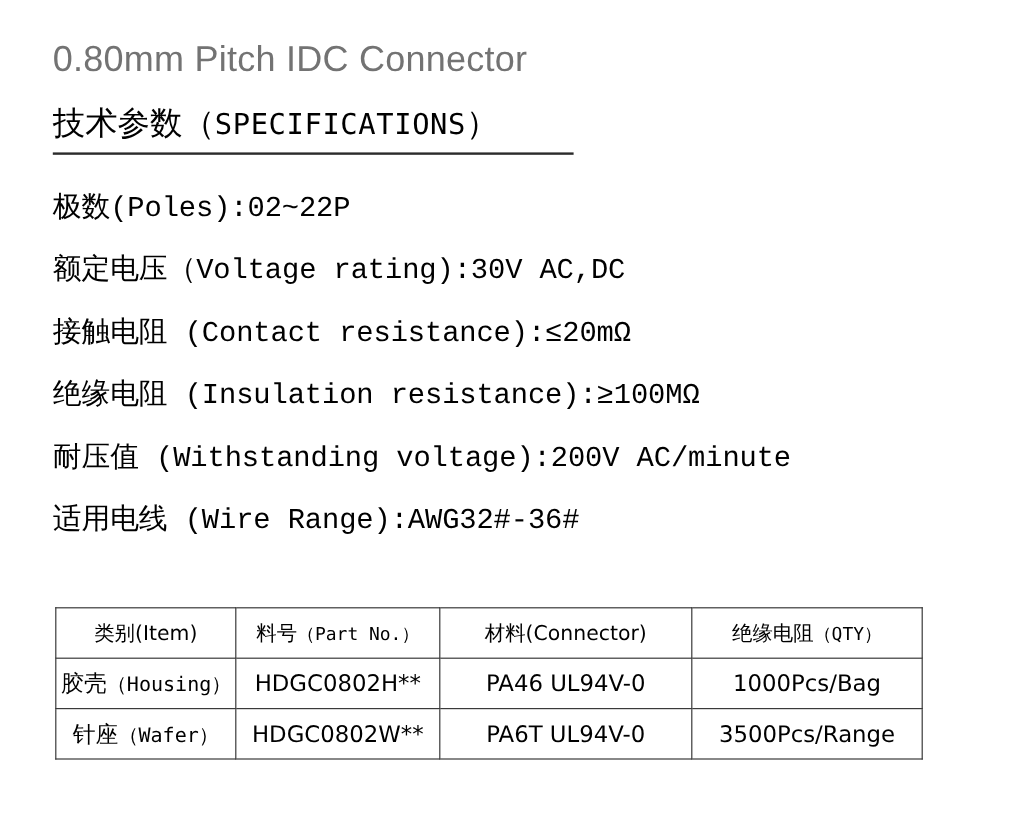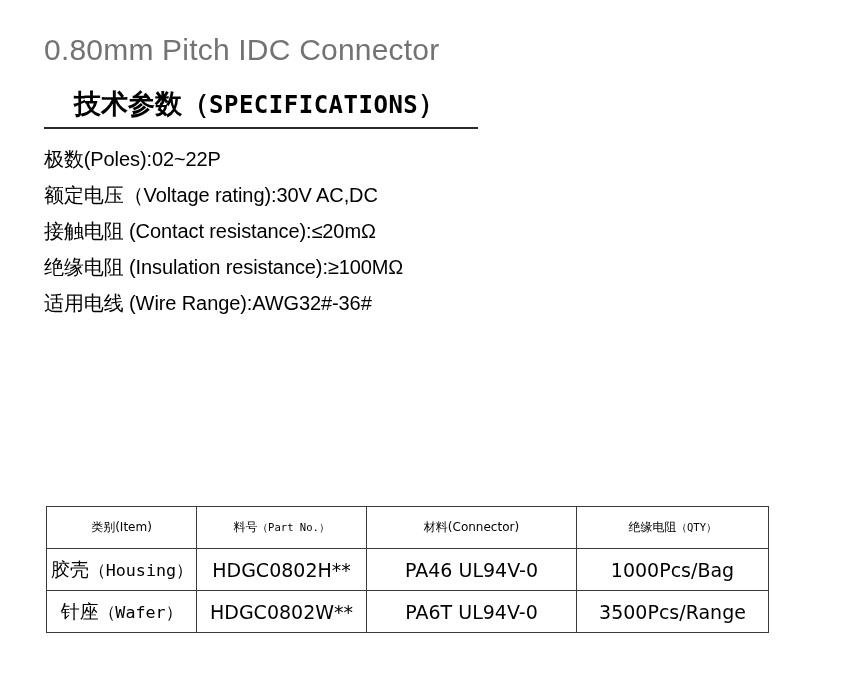--- a/index.html
+++ b/index.html
@@ -34,25 +34,24 @@
     color: #737373;
     white-space: nowrap;
   }
 
   
   .spec-heading {
     position: absolute;
     left: 44px;
     top: 88px;
     font-size: 27px;
-    font-weight: 700;
+    font-weight: 400;
     line-height: 1.15;
     white-space: nowrap;
     font-family: "DejaVu Sans", "Liberation Sans", sans-serif;
-    margin-left: 30px;
   }
   .spec-heading .cn {
     font-family: "DejaVu Sans", sans-serif;
     letter-spacing: 0px;
   }
   .spec-heading .en {
     font-family: "DejaVu Sans Mono", "Liberation Mono", monospace;
     font-size: 24px;
     letter-spacing: 0.5px;
   }
@@ -68,24 +67,25 @@
   
   .spec-list {
     position: absolute;
     left: 44px;
     top: 141px;
     width: 700px;
   }
   .spec-line {
     height: 36px;
     line-height: 36px;
-    font-size: 20px;
+    font-size: 24px;
     white-space: nowrap;
-    font-family: Liberation Sans, sans-serif;
+    font-family: Liberation Mono, monospace;
     letter-spacing: -0.1px;
+    margin-top: 16px;
   }
 
   
   .spec-table {
     position: absolute;
     left: 46px;
     top: 506px;
     width: 722px;
     border-collapse: collapse;
     table-layout: fixed;
@@ -97,21 +97,21 @@
     vertical-align: middle;
     padding: 0 4px;
     white-space: nowrap;
   }
   .spec-table col.c1 { width: 150px; }
   .spec-table col.c2 { width: 170px; }
   .spec-table col.c3 { width: 210px; }
   .spec-table col.c4 { width: 192px; }
 
   .spec-table .th-cell {
-    font-size: 12px;
+    font-size: 17px;
     font-family: "DejaVu Sans", "Liberation Sans", sans-serif;
   }
   .spec-table .td-cell {
     font-size: 19px;
     font-family: "DejaVu Sans", "Liberation Sans", sans-serif;
   }
   .mono {
     font-family: "DejaVu Sans Mono", "Liberation Mono", monospace;
     font-size: 0.88em;
     letter-spacing: 0px;
@@ -130,20 +130,21 @@
   <div class="spec-heading">
     <span class="cn">技术参数</span><span class="cn">（</span><span class="en">SPECIFICATIONS</span><span class="cn">）</span>
   </div>
   <div class="spec-heading-rule"></div>
 
   <div class="spec-list">
     <div class="spec-line">极数(Poles):02~22P</div>
     <div class="spec-line">额定电压（Voltage rating):30V AC,DC</div>
     <div class="spec-line">接触电阻 (Contact resistance):≤20mΩ</div>
     <div class="spec-line">绝缘电阻 (Insulation resistance):≥100MΩ</div>
+    <div class="spec-line">耐压值 (Withstanding voltage):200V AC/minute</div>
     <div class="spec-line">适用电线 (Wire Range):AWG32#-36#</div>
   </div>
 
   <table class="spec-table">
     <colgroup>
       <col class="c1">
         <col class="c2">
         <col class="c3">
         <col class="c4">
     </colgroup>

